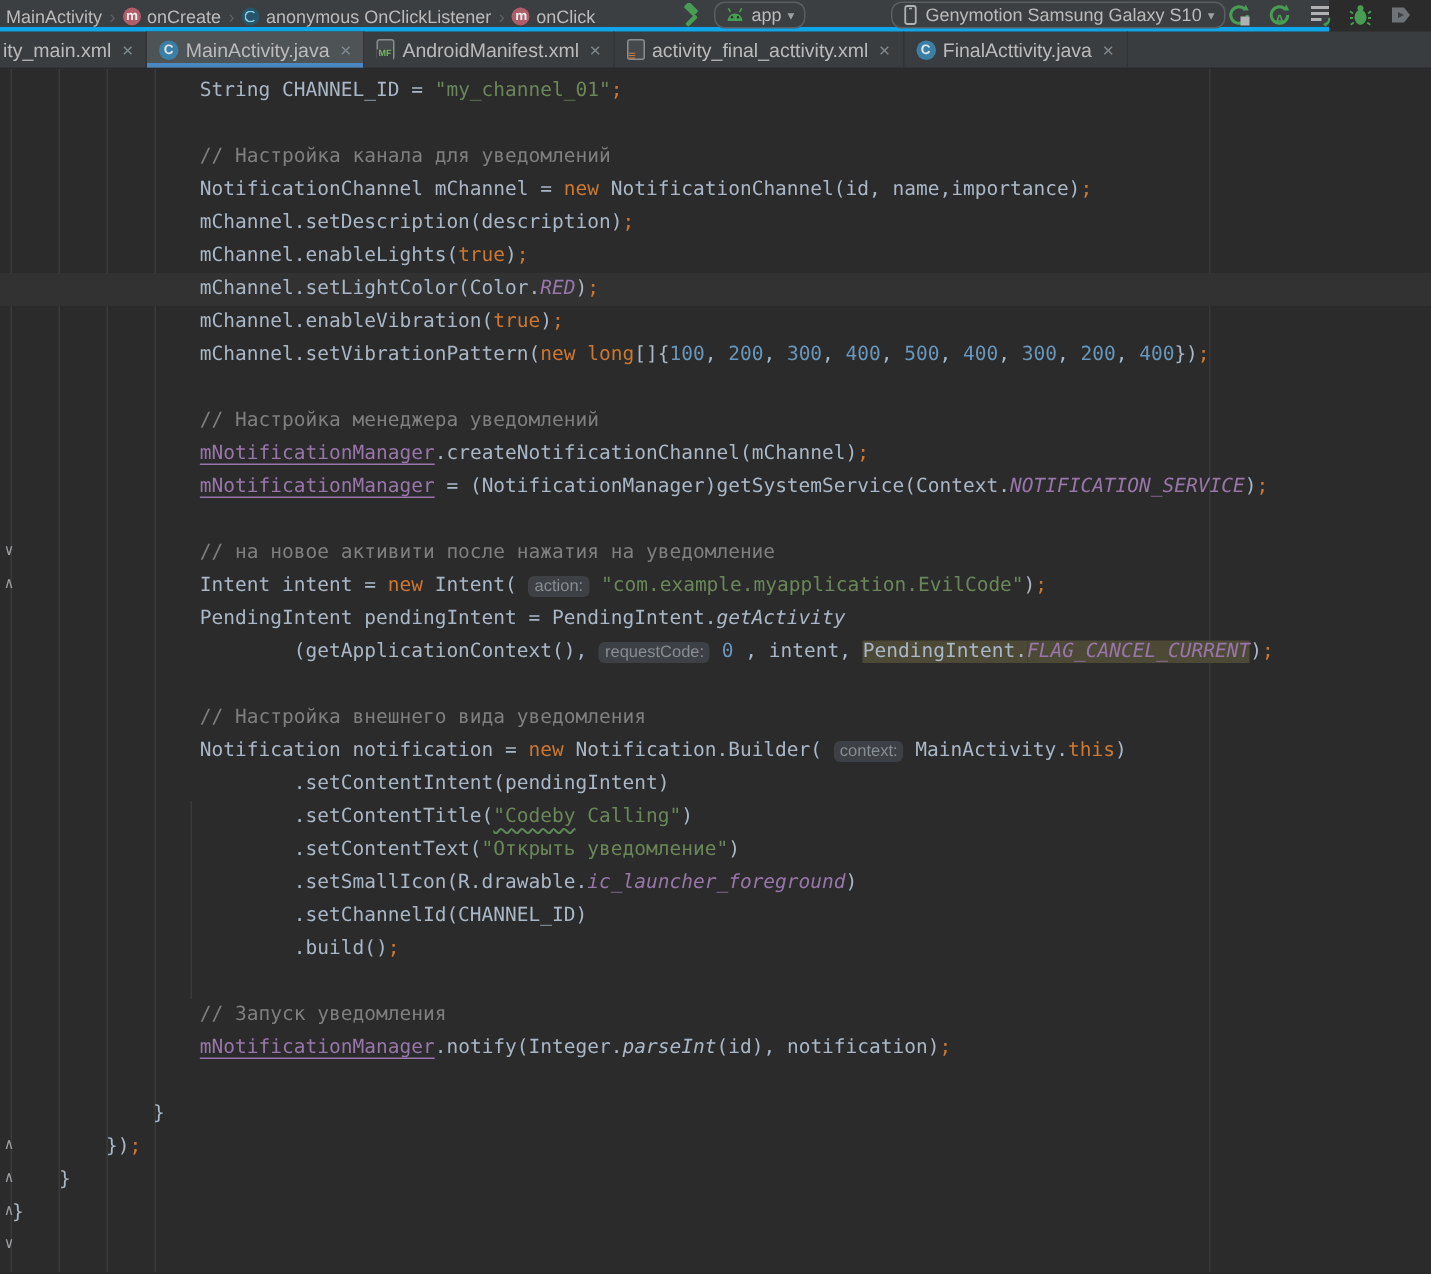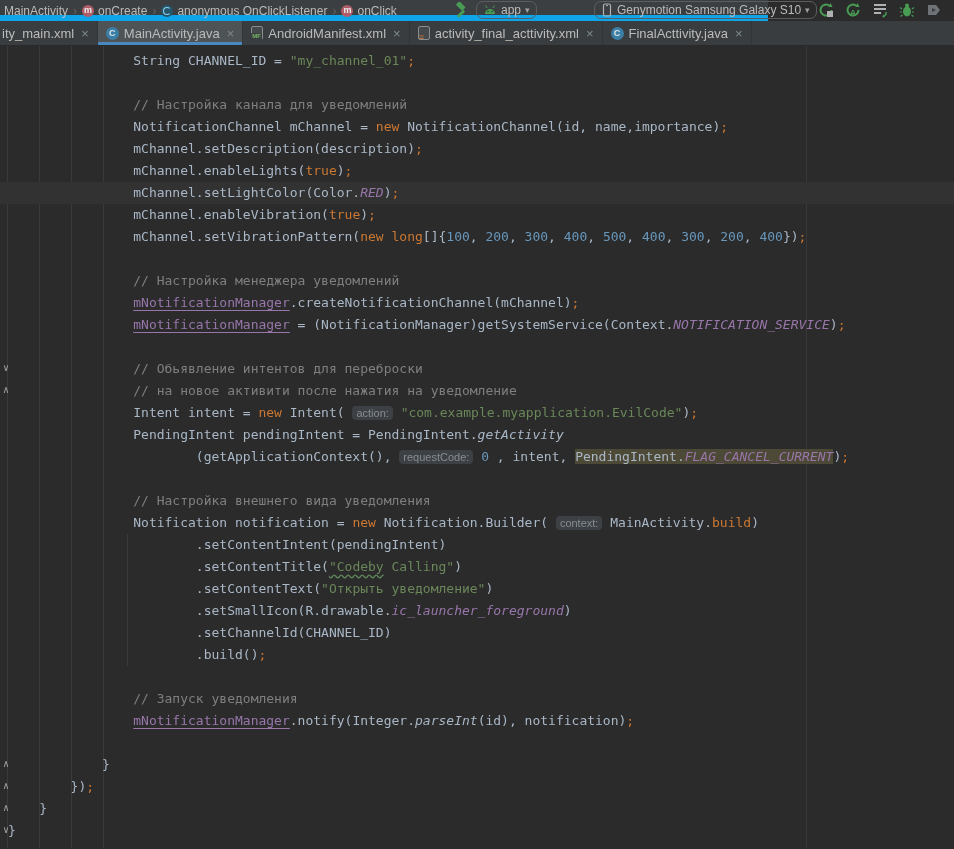--- a/index.html
+++ b/index.html
@@ -1,21 +1,21 @@
 <!DOCTYPE html>
 <html><head>
 <meta charset="utf-8">
 <style>
   * { margin:0; padding:0; box-sizing:border-box; }
   html,body { width:954px; height:849px; overflow:hidden; background:#2B2B2B;
               font-family:"Liberation Sans", sans-serif; }
 
   
-  .toolbar { position:relative; width:768px; height:21px; background:#3C3F41;
-             border-bottom:6px solid #0ea5e9; }
+  .toolbar { position:relative; width:886px; height:21px; background:#3C3F41;
+             border-bottom:3px solid #0ea5e9; }
   .breadcrumbs { position:absolute; left:4px; top:0; height:21px; display:flex;
                  align-items:center; gap:5px; color:#BBBBBB; font-size:12px; white-space:nowrap; }
   .bc-item { display:inline-flex; align-items:center; gap:4px; cursor:pointer; }
   .bc-sep { color:#606366; font-size:12px; }
   .bc-ico { width:12px; height:12px; border-radius:50%; display:inline-block; position:relative; }
   .bc-ico.method { background:#B05D6A; }
   .bc-ico.method::after { content:"m"; position:absolute; left:0; top:-1px; width:12px;
      text-align:center; font:700 9px/13px "Liberation Sans",sans-serif; color:#ECECEC; }
   .bc-ico.anonymous-class { background:#25566B; }
   .bc-ico.anonymous-class::after { content:""; position:absolute; left:2px; top:2px; width:6px;
@@ -205,28 +205,27 @@
       <div class="line"><span class="p">                mChannel.setDescription(description)</span><span class="x">;</span></div>
       <div class="line"><span class="p">                mChannel.enableLights(</span><span class="k">true</span><span class="p">)</span><span class="x">;</span></div>
       <div class="line cur"><span class="p">                mChannel.setLightColor(Color.</span><span class="t">RED</span><span class="p">)</span><span class="x">;</span></div>
       <div class="line"><span class="p">                mChannel.enableVibration(</span><span class="k">true</span><span class="p">)</span><span class="x">;</span></div>
       <div class="line"><span class="p">                mChannel.setVibrationPattern(</span><span class="k">new long</span><span class="p">[]{</span><span class="n">100</span><span class="p">, </span><span class="n">200</span><span class="p">, </span><span class="n">300</span><span class="p">, </span><span class="n">400</span><span class="p">, </span><span class="n">500</span><span class="p">, </span><span class="n">400</span><span class="p">, </span><span class="n">300</span><span class="p">, </span><span class="n">200</span><span class="p">, </span><span class="n">400</span><span class="p">})</span><span class="x">;</span></div>
       <div class="line"></div>
       <div class="line"><span class="c">                // Настройка менеджера уведомлений</span></div>
       <div class="line"><span class="p">                </span><span class="f">mNotificationManager</span><span class="p">.createNotificationChannel(mChannel)</span><span class="x">;</span></div>
       <div class="line"><span class="p">                </span><span class="f">mNotificationManager</span><span class="p"> = (NotificationManager)getSystemService(Context.</span><span class="t">NOTIFICATION_SERVICE</span><span class="p">)</span><span class="x">;</span></div>
       <div class="line"></div>
-      <div class="line"><span class="c">                // Обьявление интентов для переброски</span></div>
       <div class="line"><span class="c">                // на новое активити после нажатия на уведомление</span></div>
       <div class="line"><span class="p">                Intent intent = </span><span class="k">new</span><span class="p"> Intent( </span><span class="h">action:</span><span class="p"> </span><span class="s">"com.example.myapplication.EvilCode"</span><span class="p">)</span><span class="x">;</span></div>
       <div class="line"><span class="p">                PendingIntent pendingIntent = PendingIntent.</span><span class="i">getActivity</span></div>
       <div class="line"><span class="p">                        (getApplicationContext(), </span><span class="h">requestCode:</span><span class="p"> </span><span class="n">0</span><span class="p"> , intent, </span><span class="p g">PendingIntent.</span><span class="t g">FLAG_CANCEL_CURRENT</span><span class="p">)</span><span class="x">;</span></div>
       <div class="line"></div>
       <div class="line"><span class="c">                // Настройка внешнего вида уведомления</span></div>
-      <div class="line"><span class="p">                Notification notification = </span><span class="k">new</span><span class="p"> Notification.Builder( </span><span class="h">context:</span><span class="p"> MainActivity.</span><span class="k">build</span><span class="p">)</span></div>
+      <div class="line"><span class="p">                Notification notification = </span><span class="k">new</span><span class="p"> Notification.Builder( </span><span class="h">context:</span><span class="p"> MainActivity.</span><span class="k">this</span><span class="p">)</span></div>
       <div class="line"><span class="p">                        .setContentIntent(pendingIntent)</span></div>
       <div class="line"><span class="p">                        .setContentTitle(</span><span class="s w">"Codeby</span><span class="s"> Calling"</span><span class="p">)</span></div>
       <div class="line"><span class="p">                        .setContentText(</span><span class="s">"Открыть уведомление"</span><span class="p">)</span></div>
       <div class="line"><span class="p">                        .setSmallIcon(R.drawable.</span><span class="t">ic_launcher_foreground</span><span class="p">)</span></div>
       <div class="line"><span class="p">                        .setChannelId(CHANNEL_ID)</span></div>
       <div class="line"><span class="p">                        .build()</span><span class="x">;</span></div>
       <div class="line"></div>
       <div class="line"><span class="c">                // Запуск уведомления</span></div>
       <div class="line"><span class="p">                </span><span class="f">mNotificationManager</span><span class="p">.notify(Integer.</span><span class="i">parseInt</span><span class="p">(id), notification)</span><span class="x">;</span></div>
       <div class="line"></div>

